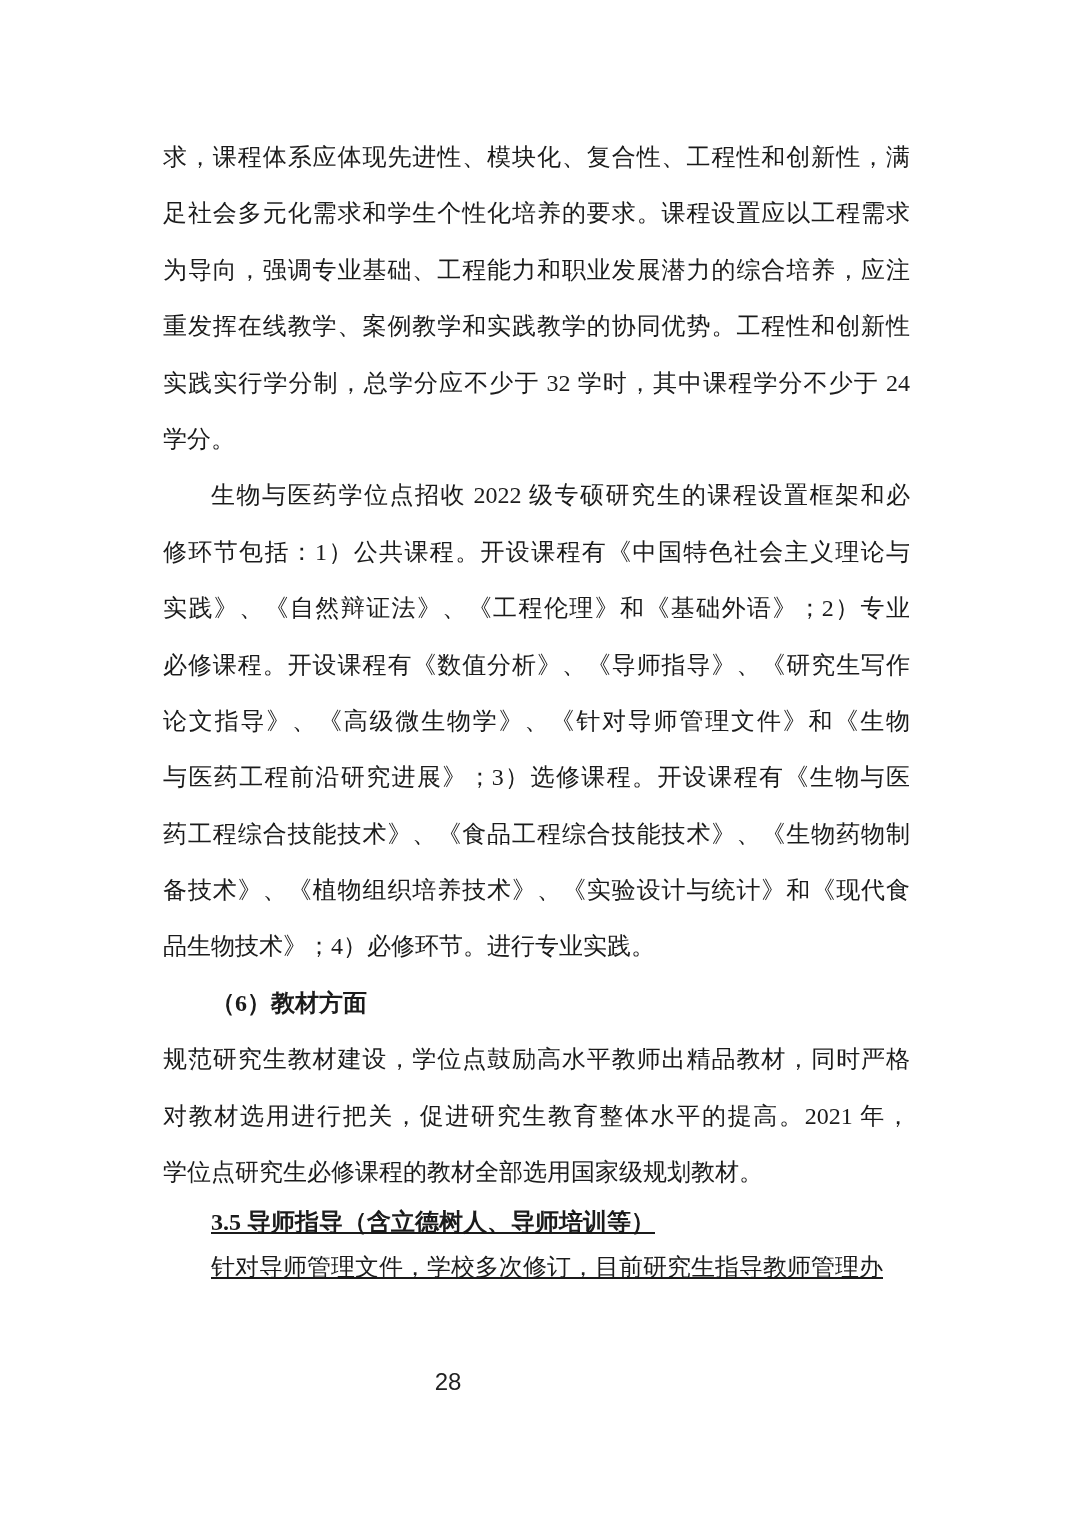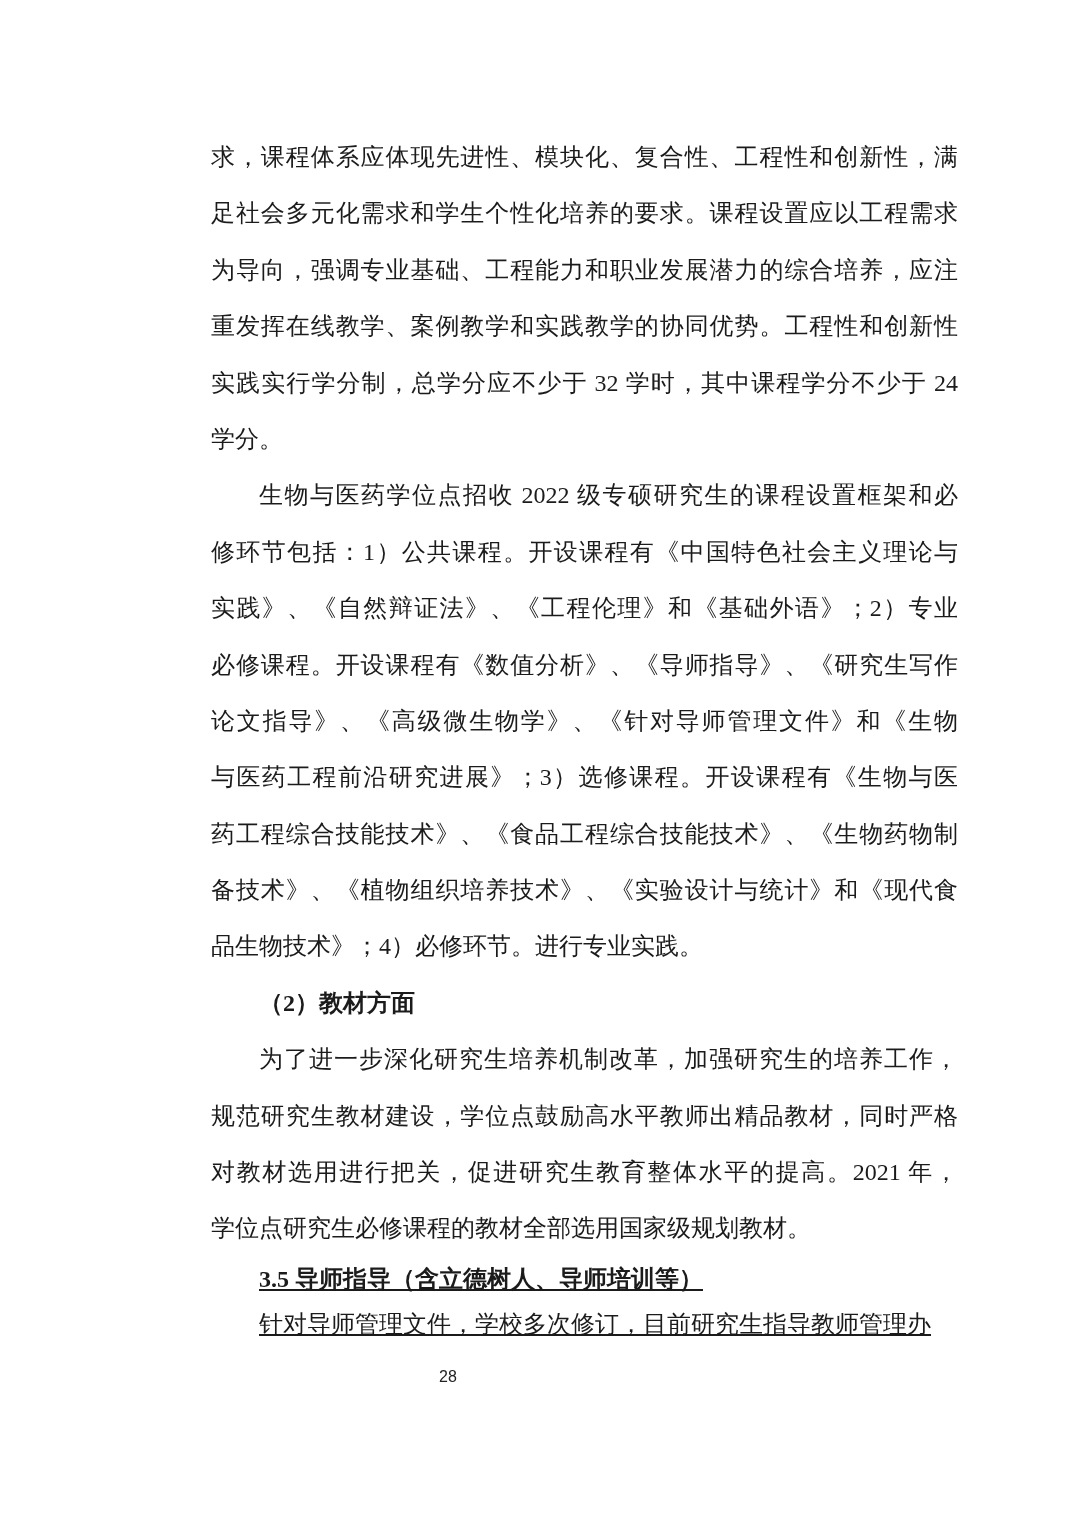--- a/index.html
+++ b/index.html
@@ -15,21 +15,20 @@
     overflow: hidden;
     font-family: "Liberation Serif", "DejaVu Serif", serif;
     color: #1b1b1b;
   }
   .textblock {
     position: absolute;
     left: 163px;
     top: 129px;
     width: 747px;
     font-size: 24px;
-    margin-left: 48px;
   }
   .ln {
     height: 56.4px;
     line-height: 56.4px;
     white-space: normal;
     overflow: visible;
   }
   
   .j {
     text-align: justify;
@@ -58,21 +57,21 @@
     line-height: 45px;
     text-decoration: underline;
   }
   .pageno {
     position: absolute;
     left: 0;
     top: 1368px;
     width: 896px;
     text-align: center;
     font-family: "Liberation Sans", "DejaVu Sans", sans-serif;
-    font-size: 16px;
+    font-size: 24px;
     color: #222222;
   }
 </style>
 </head>
 <body>
 
 <div class="page">
   <div class="textblock">
     <div class="ln j">求，课程体系应体现先进性、模块化、复合性、工程性和创新性，满</div>
     <div class="ln j">足社会多元化需求和学生个性化培养的要求。课程设置应以工程需求</div>
@@ -82,22 +81,21 @@
     <div class="ln last">学分。</div>
     <div class="ln j ind">生物与医药学位点招收 2022 级专硕研究生的课程设置框架和必</div>
     <div class="ln j">修环节包括：1）公共课程。开设课程有《中国特色社会主义理论与</div>
     <div class="ln j">实践》、《自然辩证法》、《工程伦理》和《基础外语》；2）专业</div>
     <div class="ln j">必修课程。开设课程有《数值分析》、《导师指导》、《研究生写作</div>
     <div class="ln j">论文指导》、《高级微生物学》、《针对导师管理文件》和《生物</div>
     <div class="ln j">与医药工程前沿研究进展》；3）选修课程。开设课程有《生物与医</div>
     <div class="ln j">药工程综合技能技术》、《食品工程综合技能技术》、《生物药物制</div>
     <div class="ln j">备技术》、《植物组织培养技术》、《实验设计与统计》和《现代食</div>
     <div class="ln last">品生物技术》；4）必修环节。进行专业实践。</div>
-    <div class="ln h ind">（2）教材方面</div>
-    <div class="ln j ind">为了进一步深化研究生培养机制改革，加强研究生的培养工作，</div>
+    <div class="ln h ind">（6）教材方面</div>
     <div class="ln j">规范研究生教材建设，学位点鼓励高水平教师出精品教材，同时严格</div>
     <div class="ln j">对教材选用进行把关，促进研究生教育整体水平的提高。2021 年，</div>
     <div class="ln last">学位点研究生必修课程的教材全部选用国家级规划教材。</div>
     <div class="ln h ind tight">3.5 导师指导（含立德树人、导师培训等）</div>
     <div class="ln last ind tight">针对导师管理文件，学校多次修订，目前研究生指导教师管理办</div>
   </div>
 
   <div class="pageno">28</div>
 </div>
 

